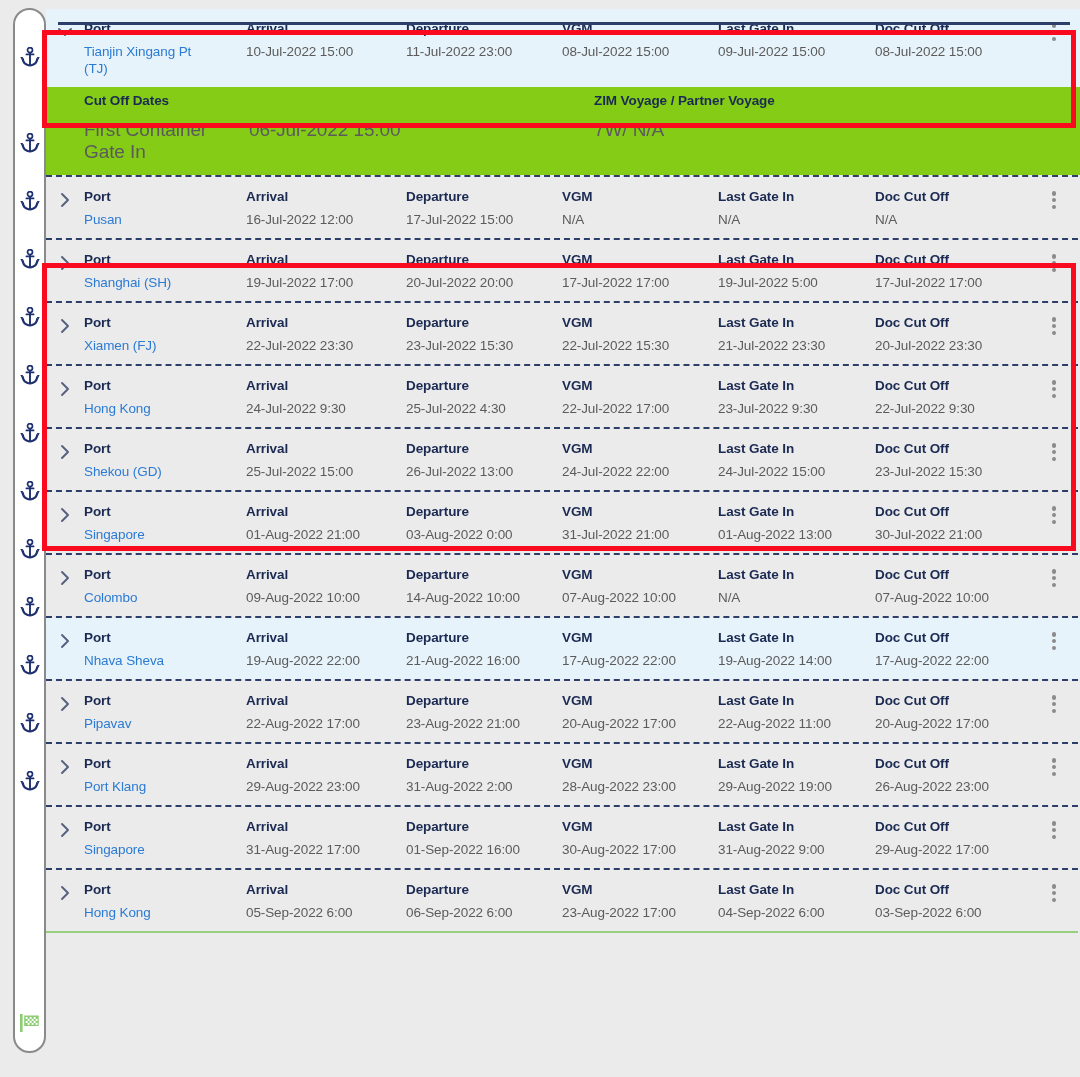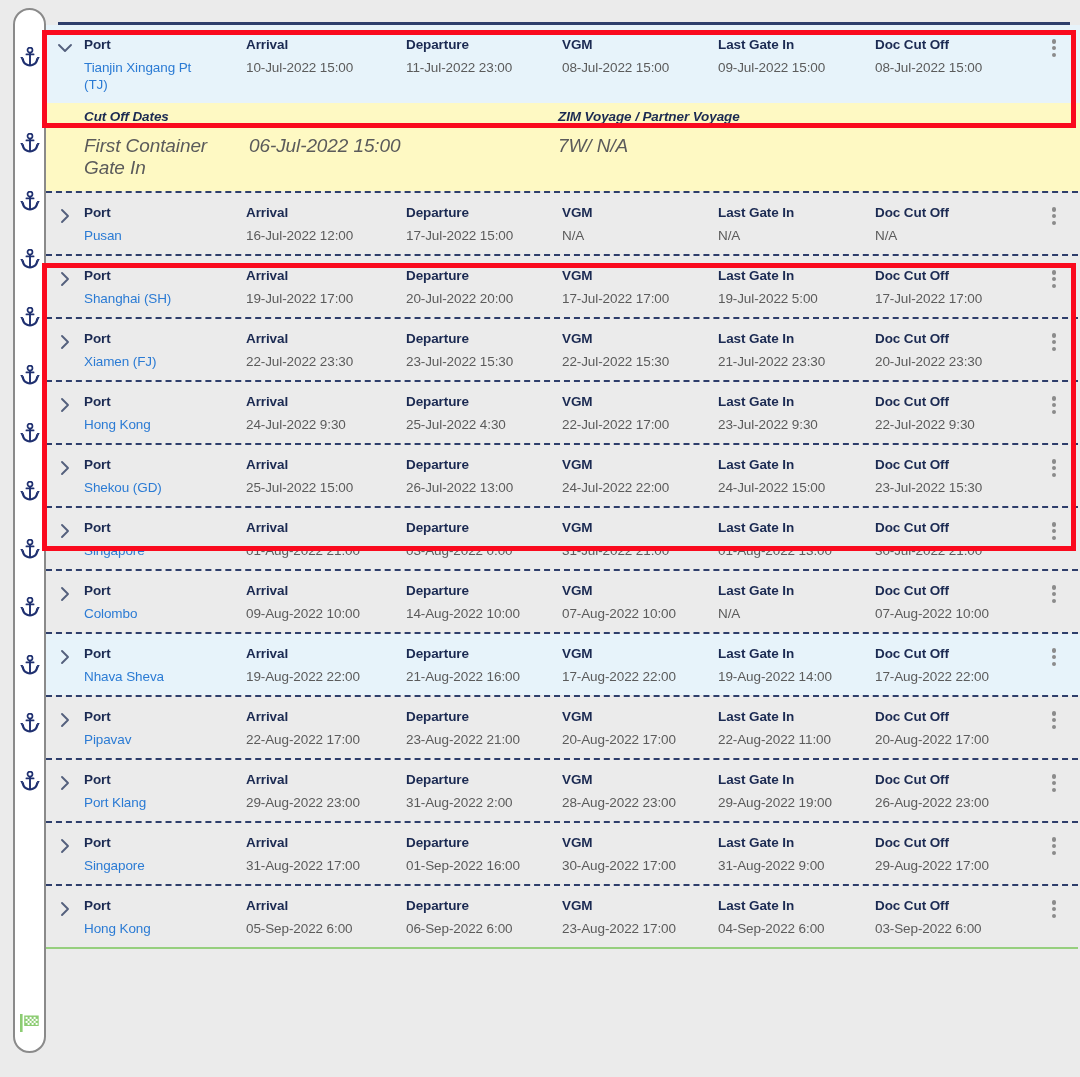--- a/index.html
+++ b/index.html
@@ -48,21 +48,21 @@
     top: 22px;
     width: 1012px;
     height: 3px;
     background: #2e3e6b;
     z-index: 3;
   }
 
   .rows {
     position: absolute;
     left: 46px;
-    top: 25px;
+    top: 9px;
     width: 1034px;
   }
 
   .leg {
     position: relative;
     background: #ebebeb;
   }
   .leg.highlighted { background: #e7f3fa; }
 
   .leg-main {
@@ -134,25 +134,24 @@
     width: 4.5px;
     height: 4.5px;
     border-radius: 50%;
     background: #8b8b8b;
   }
 
   
   .leg-detail {
     display: flex;
     padding: 6px 9px 12px 38px;
-    background: #fef9c3;
-    font-style: italic;
+    background: #84cc16;
   }
   .detail-left  { width: 474px; }
-  .detail-right { flex: 1; }
+  .detail-right { flex: 1; margin-left: 36px; }
   .detail-head {
     font-size: 13.5px;
     font-weight: bold;
     color: #1b2a52;
     line-height: 16px;
     letter-spacing: -0.1px;
     margin-bottom: 10px;
   }
   .detail-line { display: flex; }
   .detail-label {

